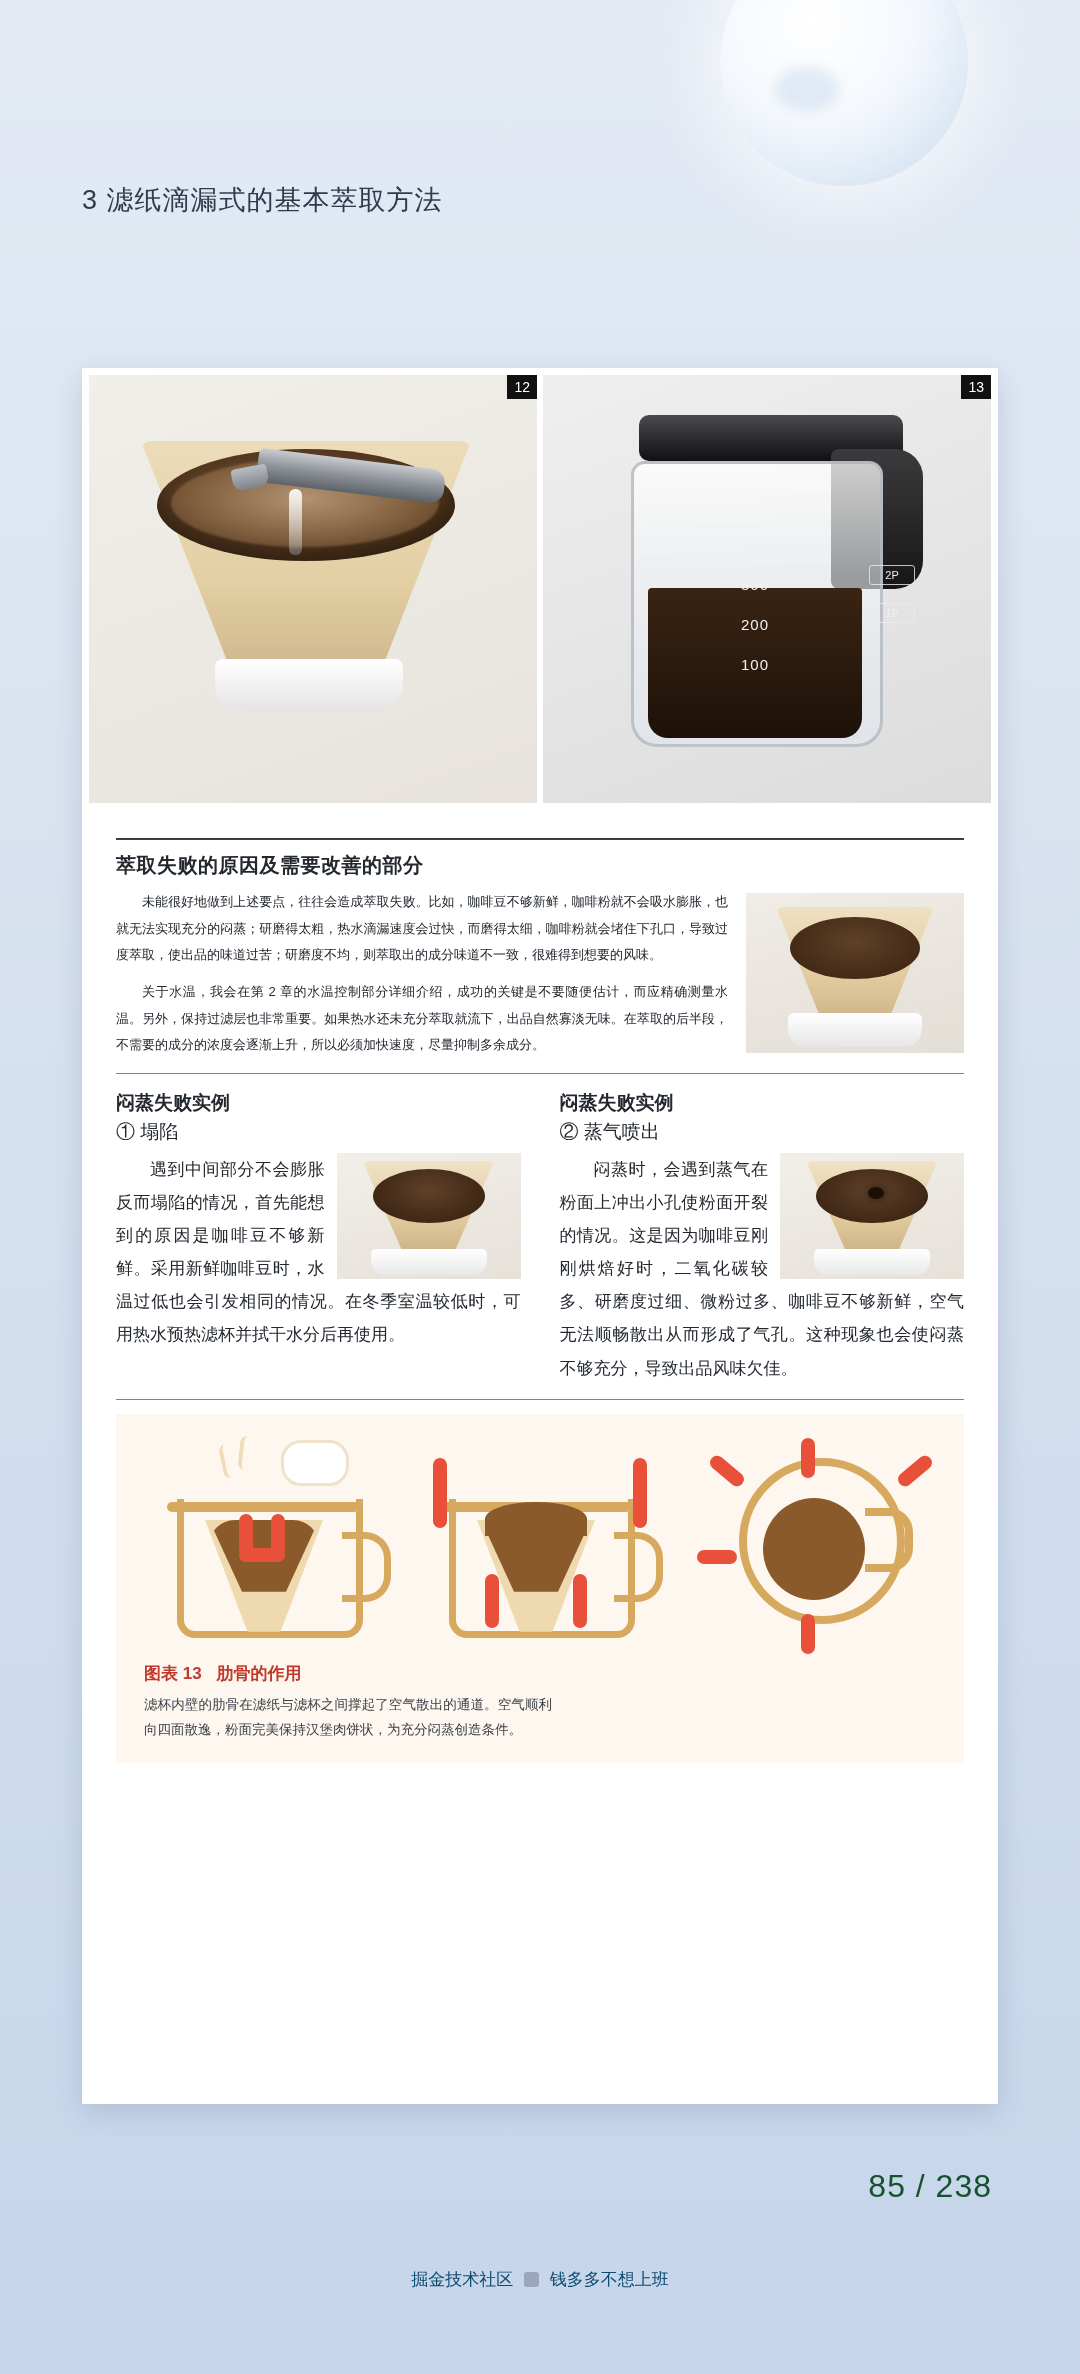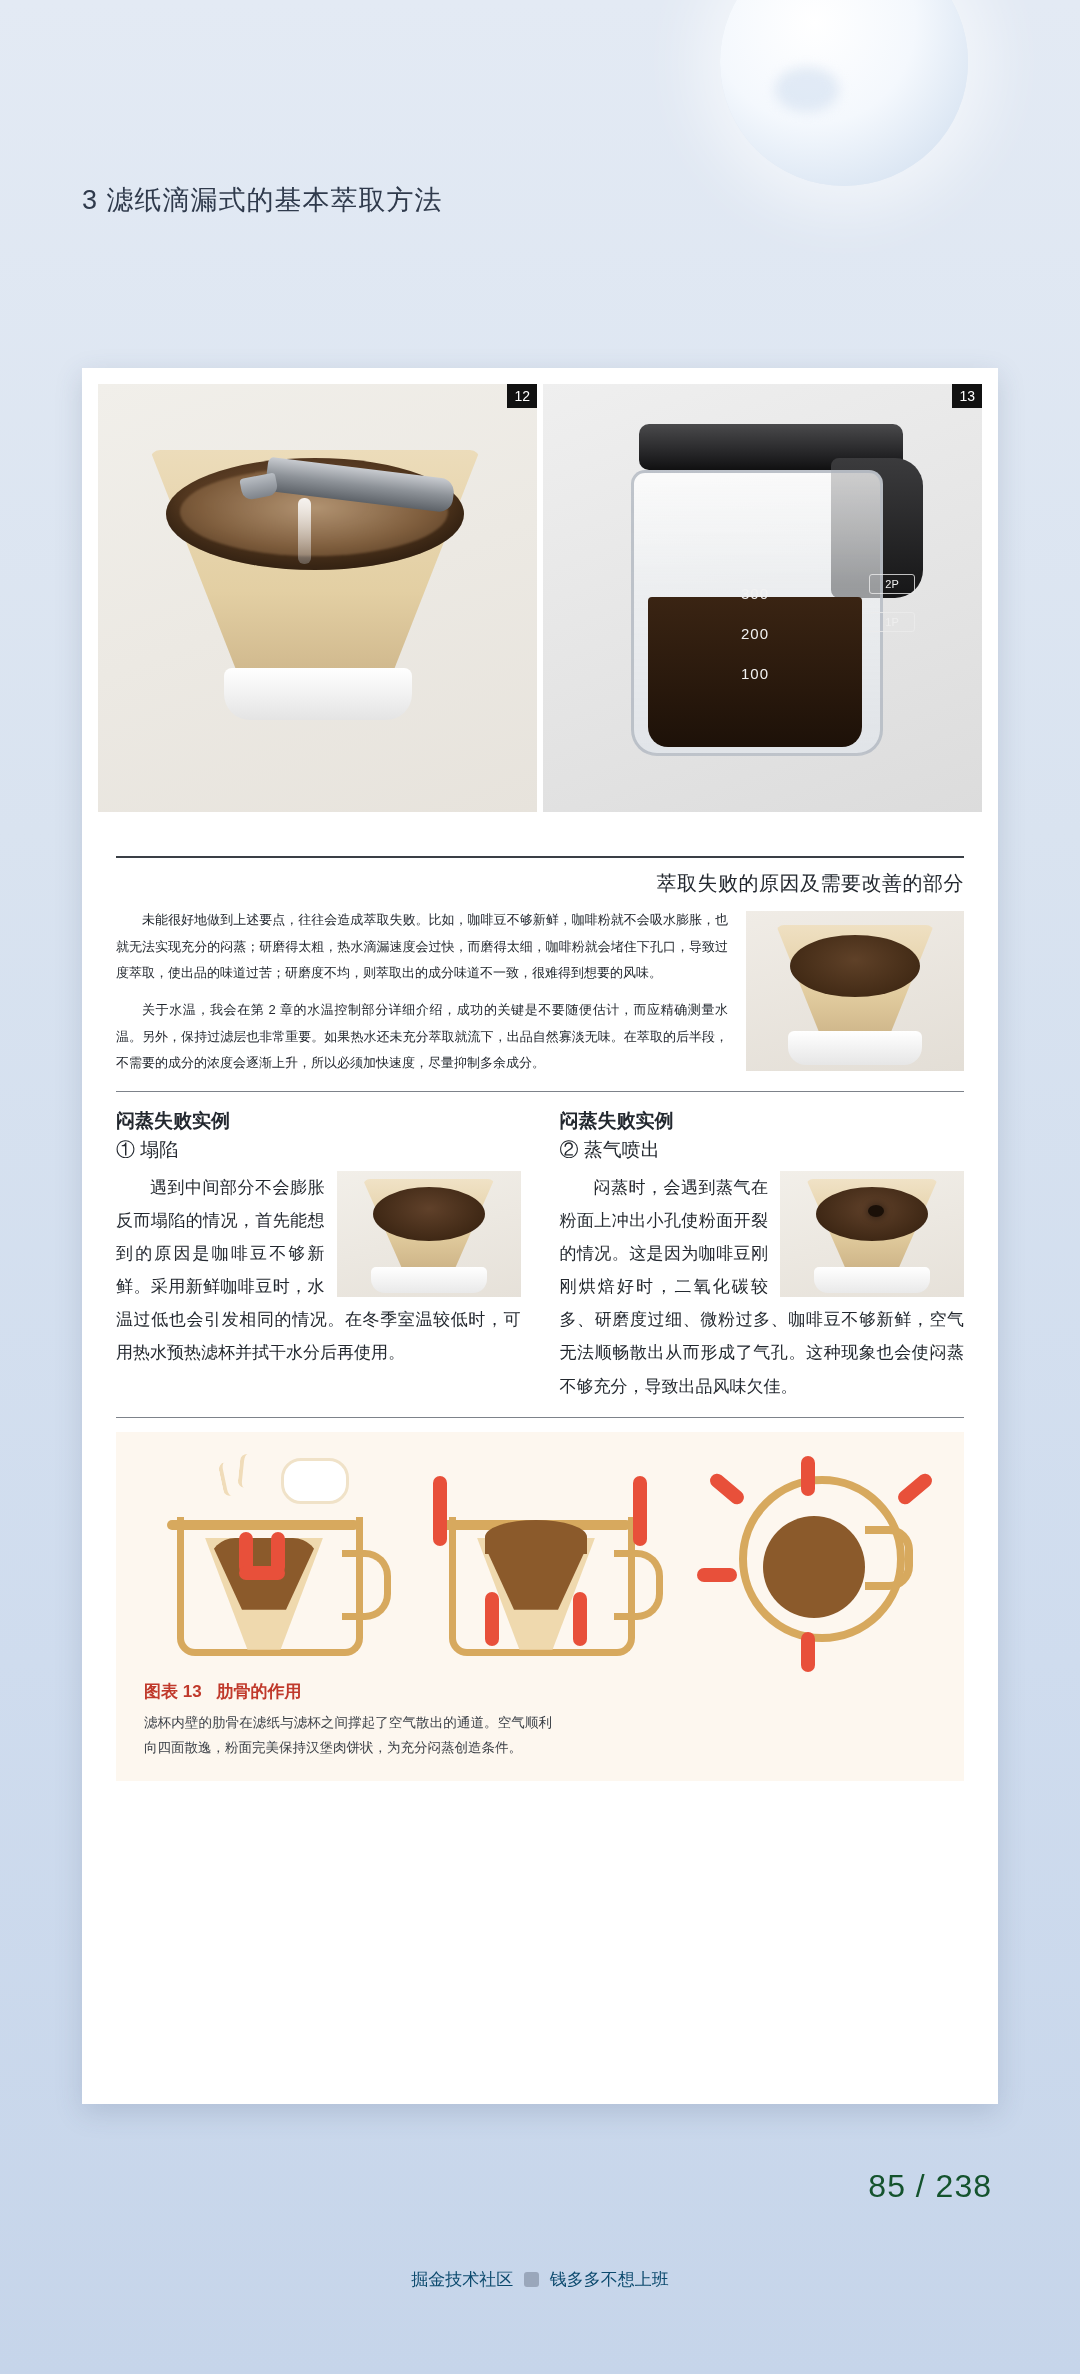--- a/index.html
+++ b/index.html
@@ -57,21 +57,21 @@
     width: 916px;
     height: 1736px;
     background: #ffffff;
     box-shadow: 0 8px 26px rgba(60,80,110,0.18);
   }
 
   
   .photo-row {
     display: flex;
     gap: 6px;
-    padding: 16px;
+    padding: 7px;
     border-radius: 16px;
   }
   .photo {
     position: relative;
     height: 428px;
     overflow: hidden;
   }
   .photo .fig-num {
     position: absolute;
     top: 0;
@@ -256,24 +256,23 @@
   .rule {
     border-top: 2px solid #3a3f46;
     margin: 10px 0 12px 0;
   }
   .rule-thin {
     border-top: 1px solid #7d828a;
     margin: 14px 0 14px 0;
   }
   .sec-title {
     font-size: 20px;
-    font-weight: 400;
+    font-weight: 700;
     letter-spacing: 0.5px;
     margin: 2px 0 10px 0;
-    text-align: right;
   }
   p.body {
     font-size: 13px;
     line-height: 2.05;
     text-align: justify;
     margin: 0 0 10px 0;
     text-indent: 2em;
   }
 
   .wrap-photo {

